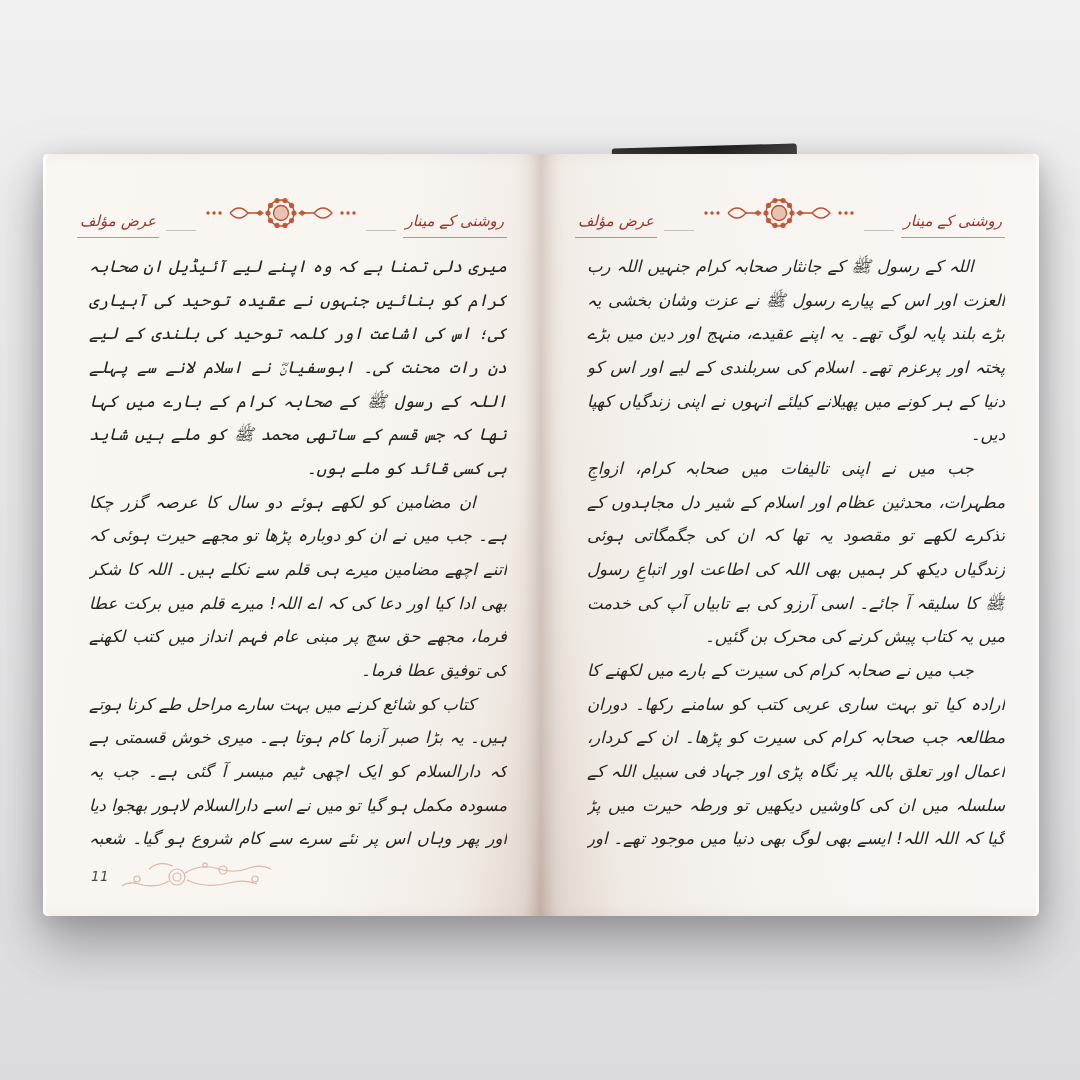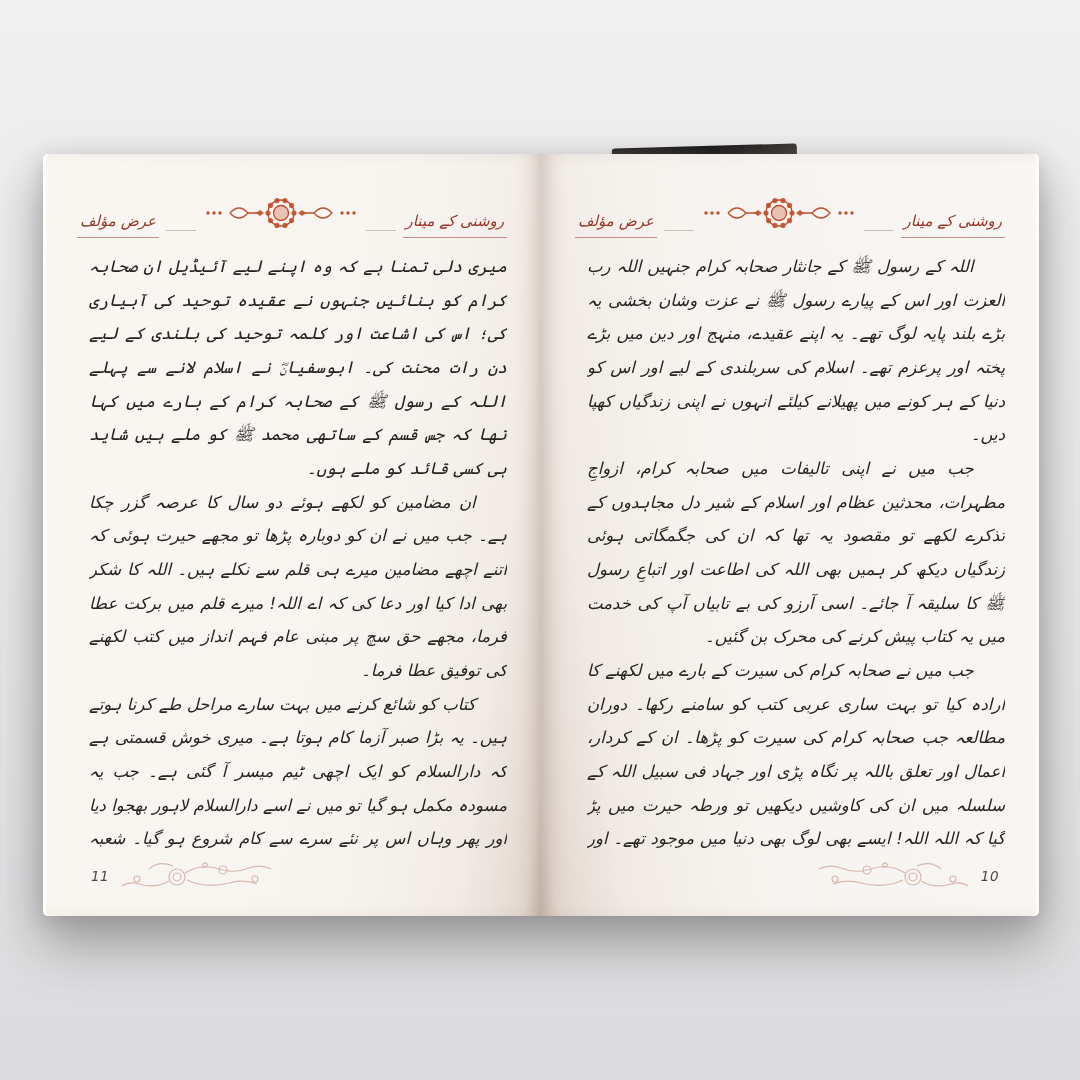--- a/index.html
+++ b/index.html
@@ -186,35 +186,16 @@
         <span class="hdr-rule"></span>
         <span class="hdr-text">روشنی کے مینار</span>
       </div>
 
       <div class="body-text" lang="ur">
           <p class="indent">اللہ کے رسول ﷺ کے جانثار صحابہ کرام جنہیں اللہ رب العزت اور اس کے پیارے رسول ﷺ نے عزت وشان بخشی یہ بڑے بلند پایہ لوگ تھے۔ یہ اپنے عقیدے، منہج اور دین میں بڑے پختہ اور پرعزم تھے۔ اسلام کی سربلندی کے لیے اور اس کو دنیا کے ہر کونے میں پھیلانے کیلئے انہوں نے اپنی زندگیاں کھپا دیں۔</p>
           <p class="indent">جب میں نے اپنی تالیفات میں صحابہ کرام، ازواجِ مطہرات، محدثین عظام اور اسلام کے شیر دل مجاہدوں کے تذکرے لکھے تو مقصود یہ تھا کہ ان کی جگمگاتی ہوئی زندگیاں دیکھ کر ہمیں بھی اللہ کی اطاعت اور اتباعِ رسول ﷺ کا سلیقہ آ جائے۔ اسی آرزو کی بے تابیاں آپ کی خدمت میں یہ کتاب پیش کرنے کی محرک بن گئیں۔</p>
           <p class="indent">جب میں نے صحابہ کرام کی سیرت کے بارے میں لکھنے کا ارادہ کیا تو بہت ساری عربی کتب کو سامنے رکھا۔ دوران مطالعہ جب صحابہ کرام کی سیرت کو پڑھا۔ ان کے کردار، اعمال اور تعلق باللہ پر نگاہ پڑی اور جہاد فی سبیل اللہ کے سلسلہ میں ان کی کاوشیں دیکھیں تو ورطہ حیرت میں پڑ گیا کہ اللہ اللہ! ایسے بھی لوگ بھی دنیا میں موجود تھے۔ اور پھر میرے قلم نے ان شخصیات کے بارے میں لکھنا شروع کر دیا۔</p>
         </div>
 
-      <div class="page-footer">
-        <span class="flourish">
-          <svg width="190" height="36" viewBox="0 0 190 36">
-            <g fill="none" stroke="#b5705a" stroke-width="1.2" opacity="0.55" transform="translate(190,0) scale(-1,1)">
-              <circle cx="62" cy="21" r="8"></circle>
-              <circle cx="62" cy="21" r="4"></circle>
-              <path d="M70 17 q16 -10 34 -4 q16 5 30 -1 q12 -4 22 1"></path>
-              <path d="M54 25 q-14 8 -30 3 q-10 -3 -17 2"></path>
-              <path d="M72 24 q18 9 42 3 q15 -4 28 1"></path>
-              <path d="M34 13 q10 -9 24 -3"></path>
-              <circle cx="108" cy="14" r="4"></circle>
-              <circle cx="140" cy="23" r="3"></circle>
-              <circle cx="22" cy="23" r="3"></circle>
-              <circle cx="90" cy="9" r="2.2"></circle>
-            </g>
-          </svg>
-        </span>
-        <span class="page-num">10</span>
-      </div>
     </div>
 
   </div>
 </div>
 
 </body></html>

